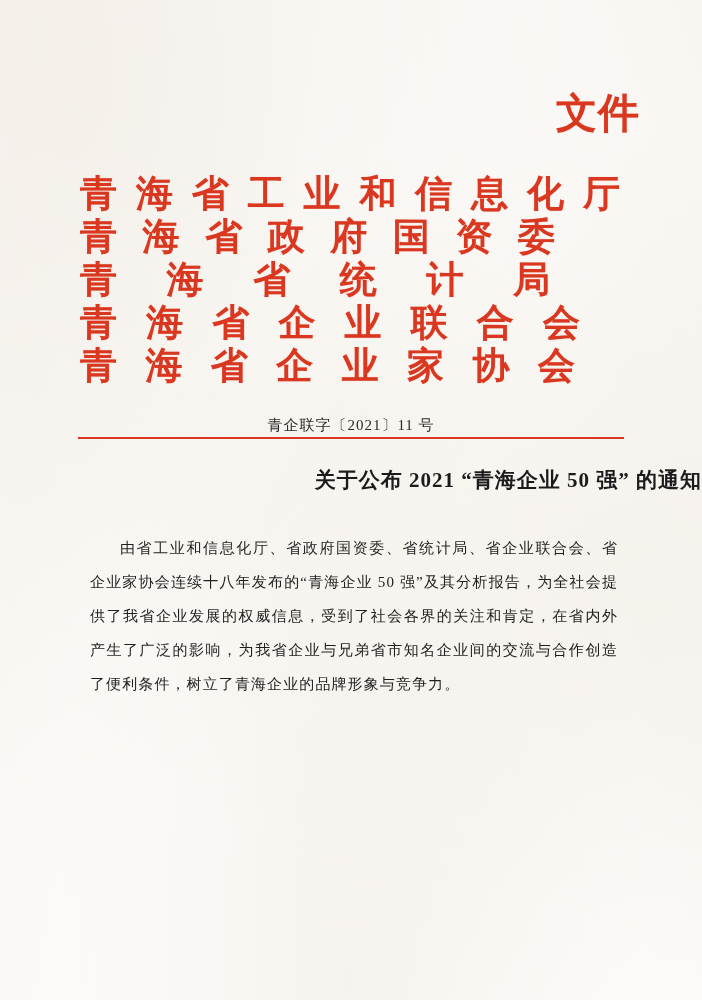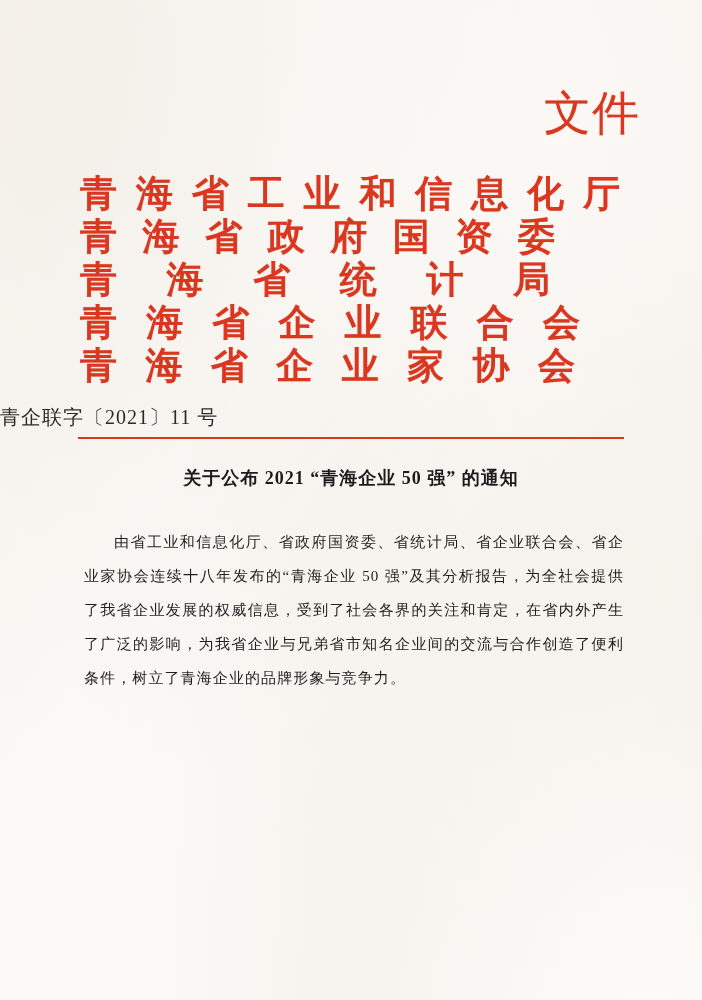--- a/index.html
+++ b/index.html
@@ -60,55 +60,55 @@
   .mast-line span { display: inline-block; }
   .mast-wrap {
     position: relative;
   }
   .wenjian {
     position: absolute;
     right: 62px;
     top: 88px;
     color: #d9371f;
     font-family: "Liberation Serif", serif;
-    font-weight: normal;
-    font-size: 47px;
+    font-weight: bold;
+    font-size: 41px;
     line-height: 50px;
     letter-spacing: 1px;
     text-shadow: 0 0 1px rgba(217,55,31,0.35);
   }
 
   .doc-number {
     position: absolute;
-    top: 404px;
+    top: 416px;
     left: 0;
     right: 0;
-    text-align: left;
+    text-align: center;
     color: #2a2a2a;
-    font-size: 20px;
+    font-size: 15px;
     letter-spacing: 1px;
     font-family: "Liberation Serif", serif;
   }
 
   .red-rule {
     position: absolute;
     top: 437px;
     left: 78px;
     width: 546px;
     height: 2px;
     background: #d9371f;
   }
 
   .doc-title {
     position: absolute;
     top: 466px;
     left: 0;
     right: 0;
-    text-align: center;
-    font-size: 18px;
+    text-align: right;
+    font-size: 21px;
     font-weight: bold;
     color: #1b1b1b;
     letter-spacing: 1px;
     font-family: "Liberation Serif", serif;
   }
 
   .body-text {
     position: absolute;
     top: 525px;
     left: 84px;
@@ -117,21 +117,21 @@
     font-size: 15px;
     line-height: 34px;
     letter-spacing: 1.1px;
     text-align: justify;
     font-family: "Liberation Serif", serif;
   }
   .salutation {
     margin: 0 0 2px 0;
   }
   .para {
-    margin: 0;
+    margin: 6px;
     text-indent: 2em;
   }
 </style>
 </head>
 <body>
 
 <div class="page">
 
   <div class="mast-wrap">
     <div class="masthead">

